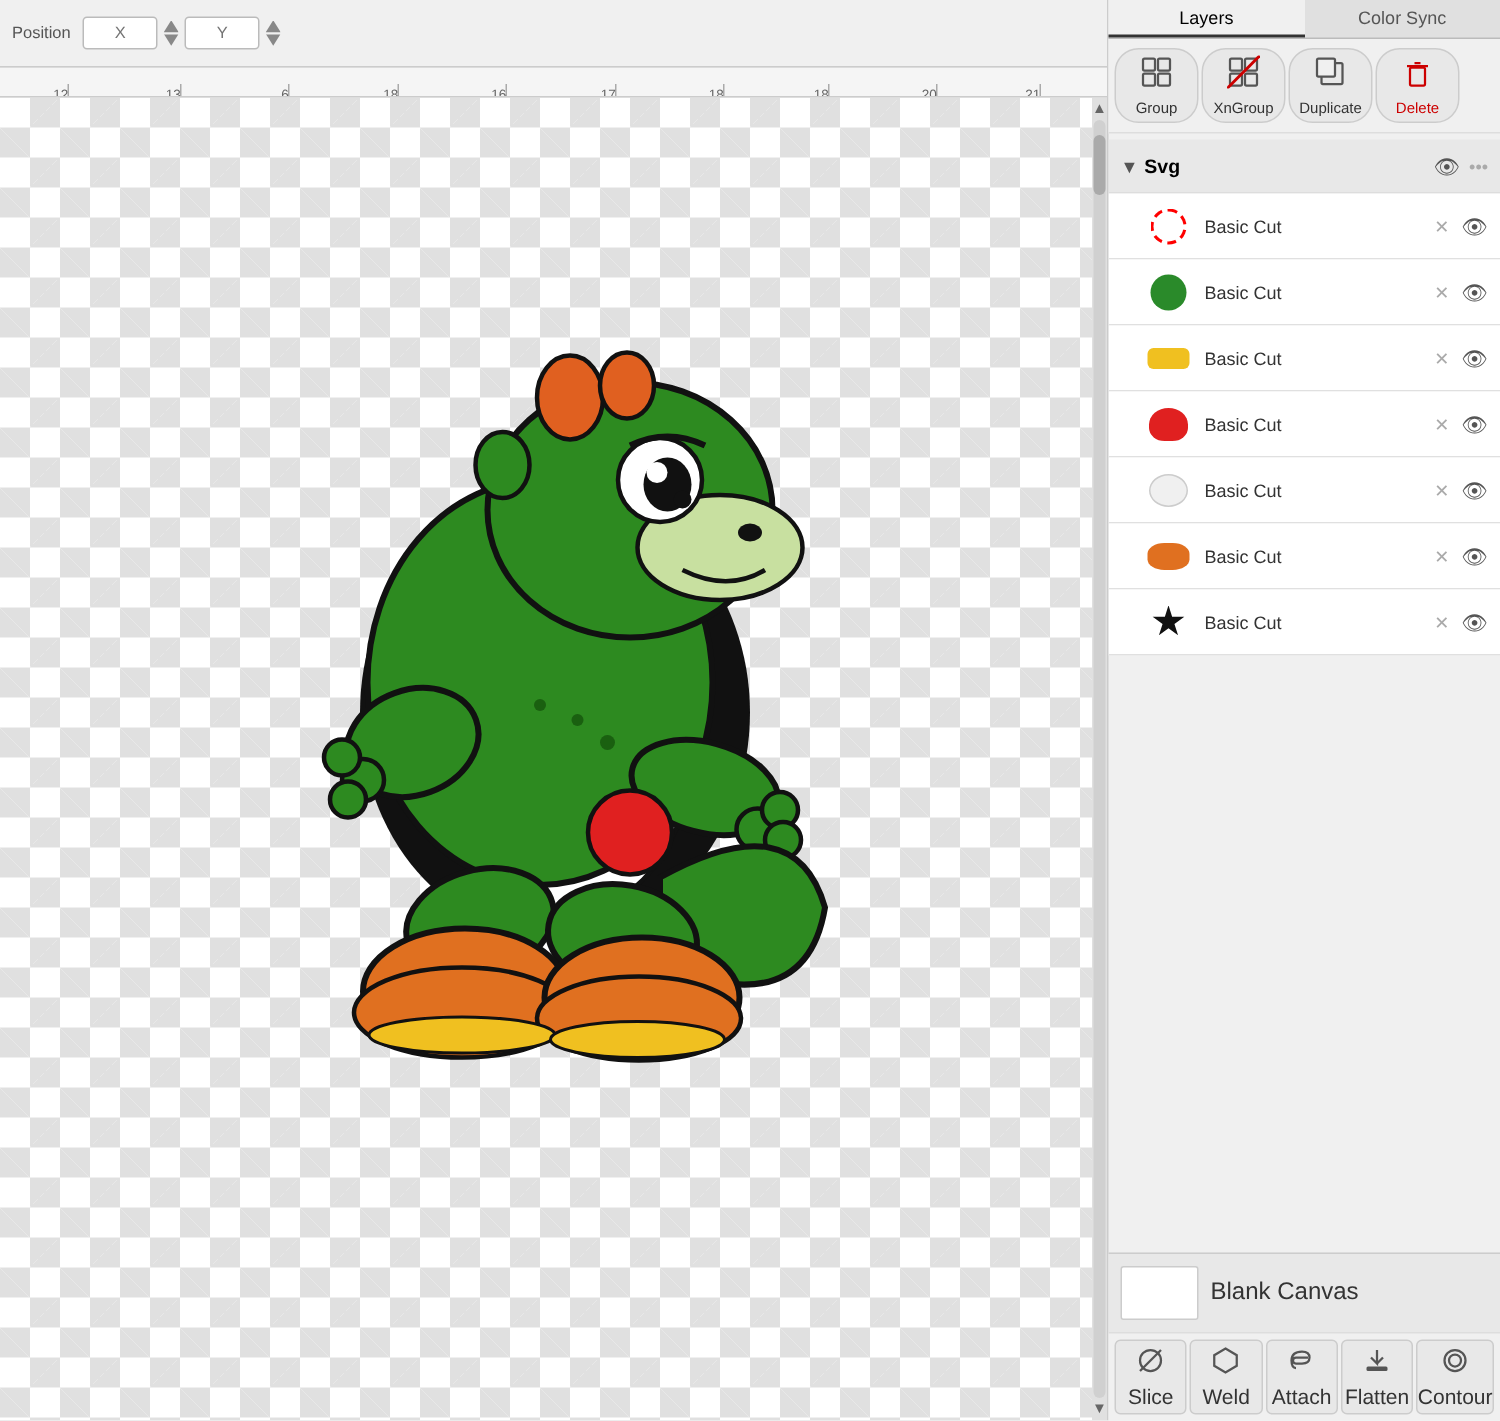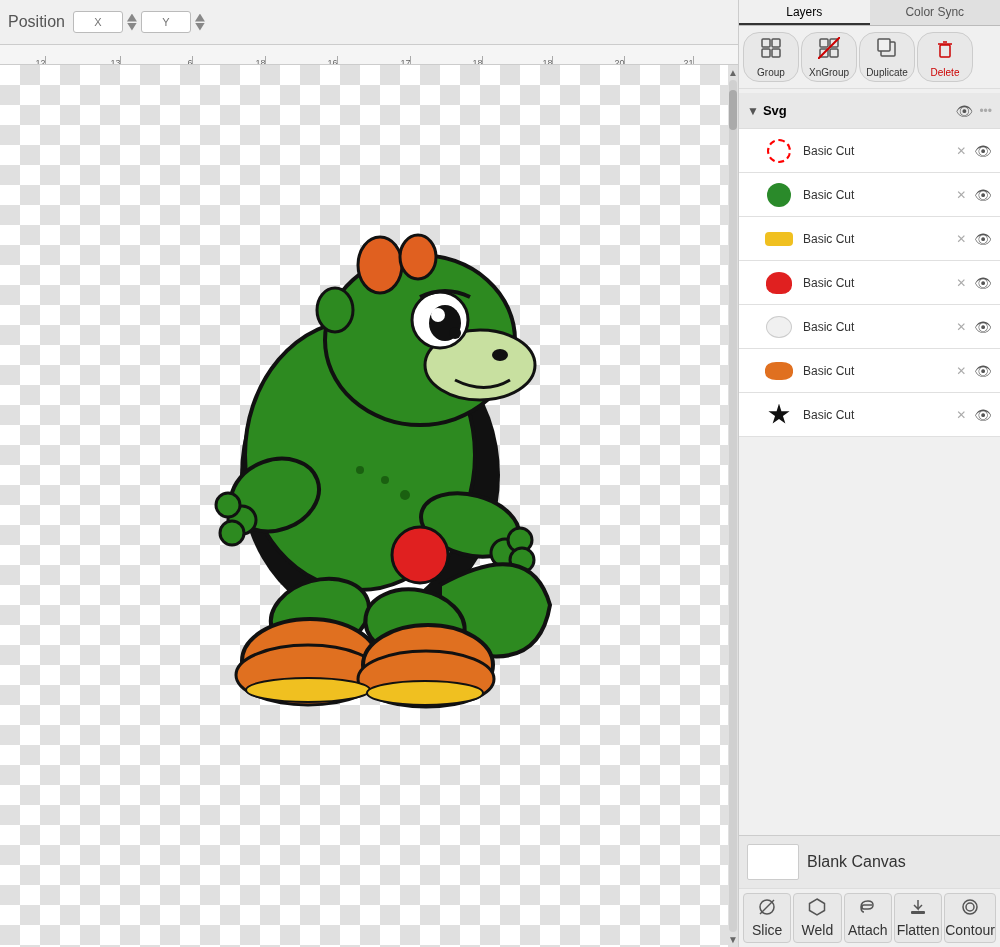--- a/index.html
+++ b/index.html
@@ -24,21 +24,21 @@
       display: flex;
       align-items: center;
       padding: 0 8px;
       gap: 4px;
       position: absolute;
       top: 0; left: 0;
       z-index: 10;
     }
 
     .toolbar-label {
-      font-size: 16px;
+      font-size: 11px;
       color: #555;
       margin-right: 4px;
     }
 
     .toolbar-input {
       width: 50px;
       height: 22px;
       border: 1px solid #bbb;
       border-radius: 3px;
       background: white;

